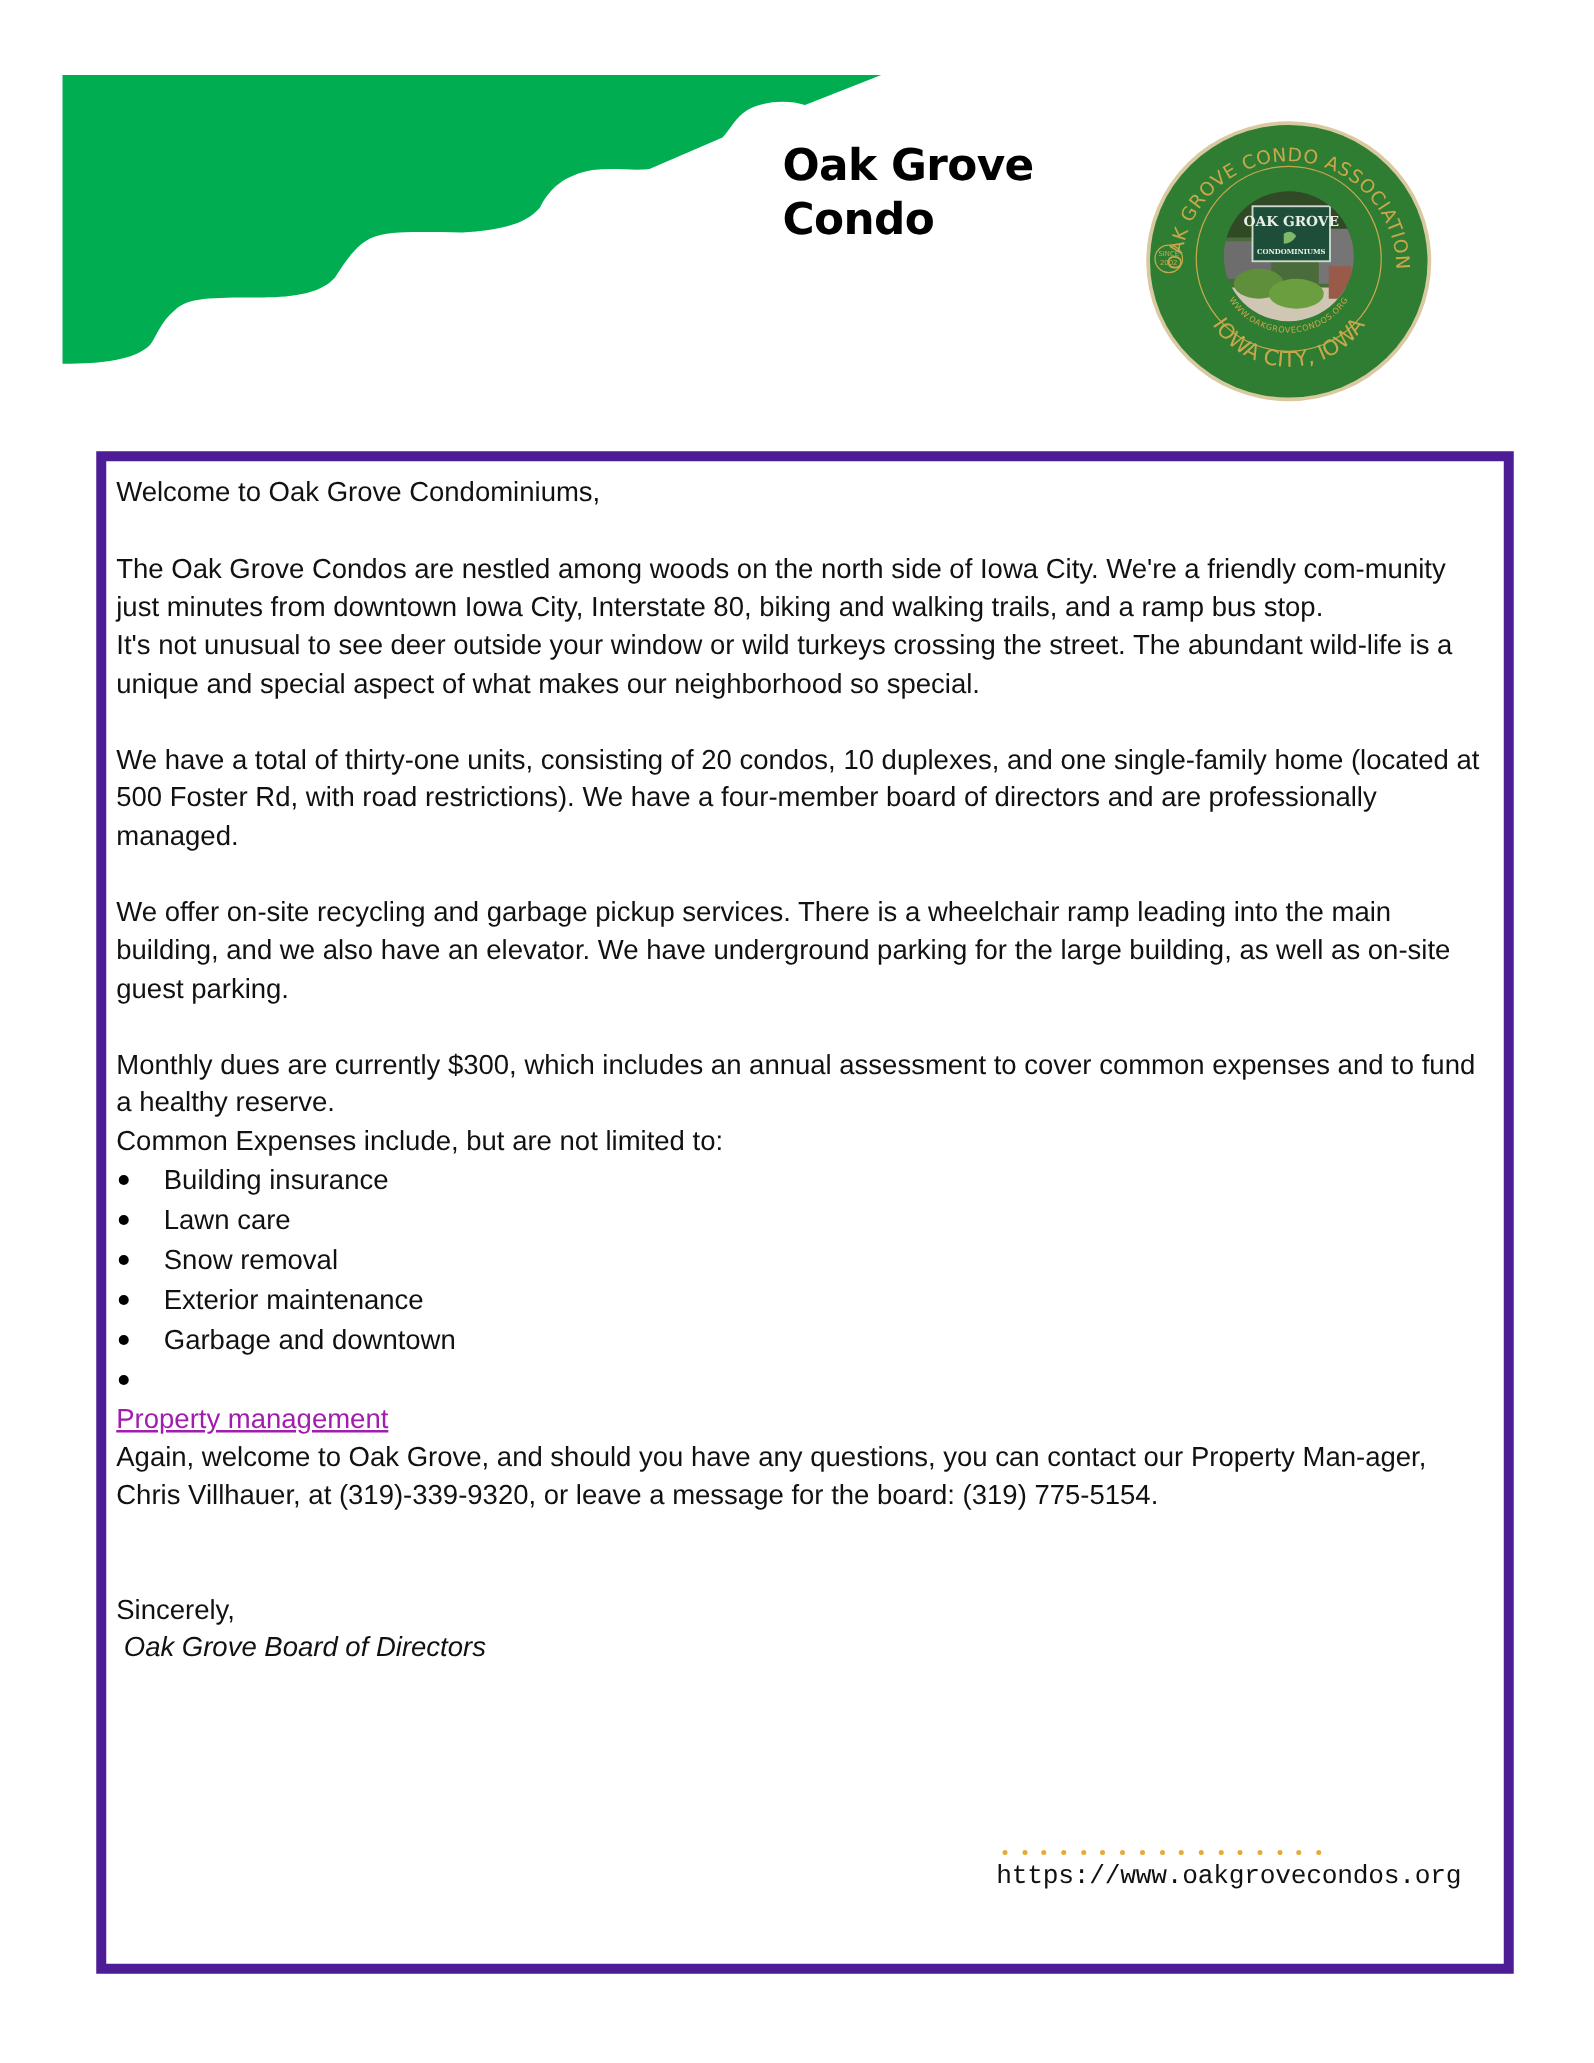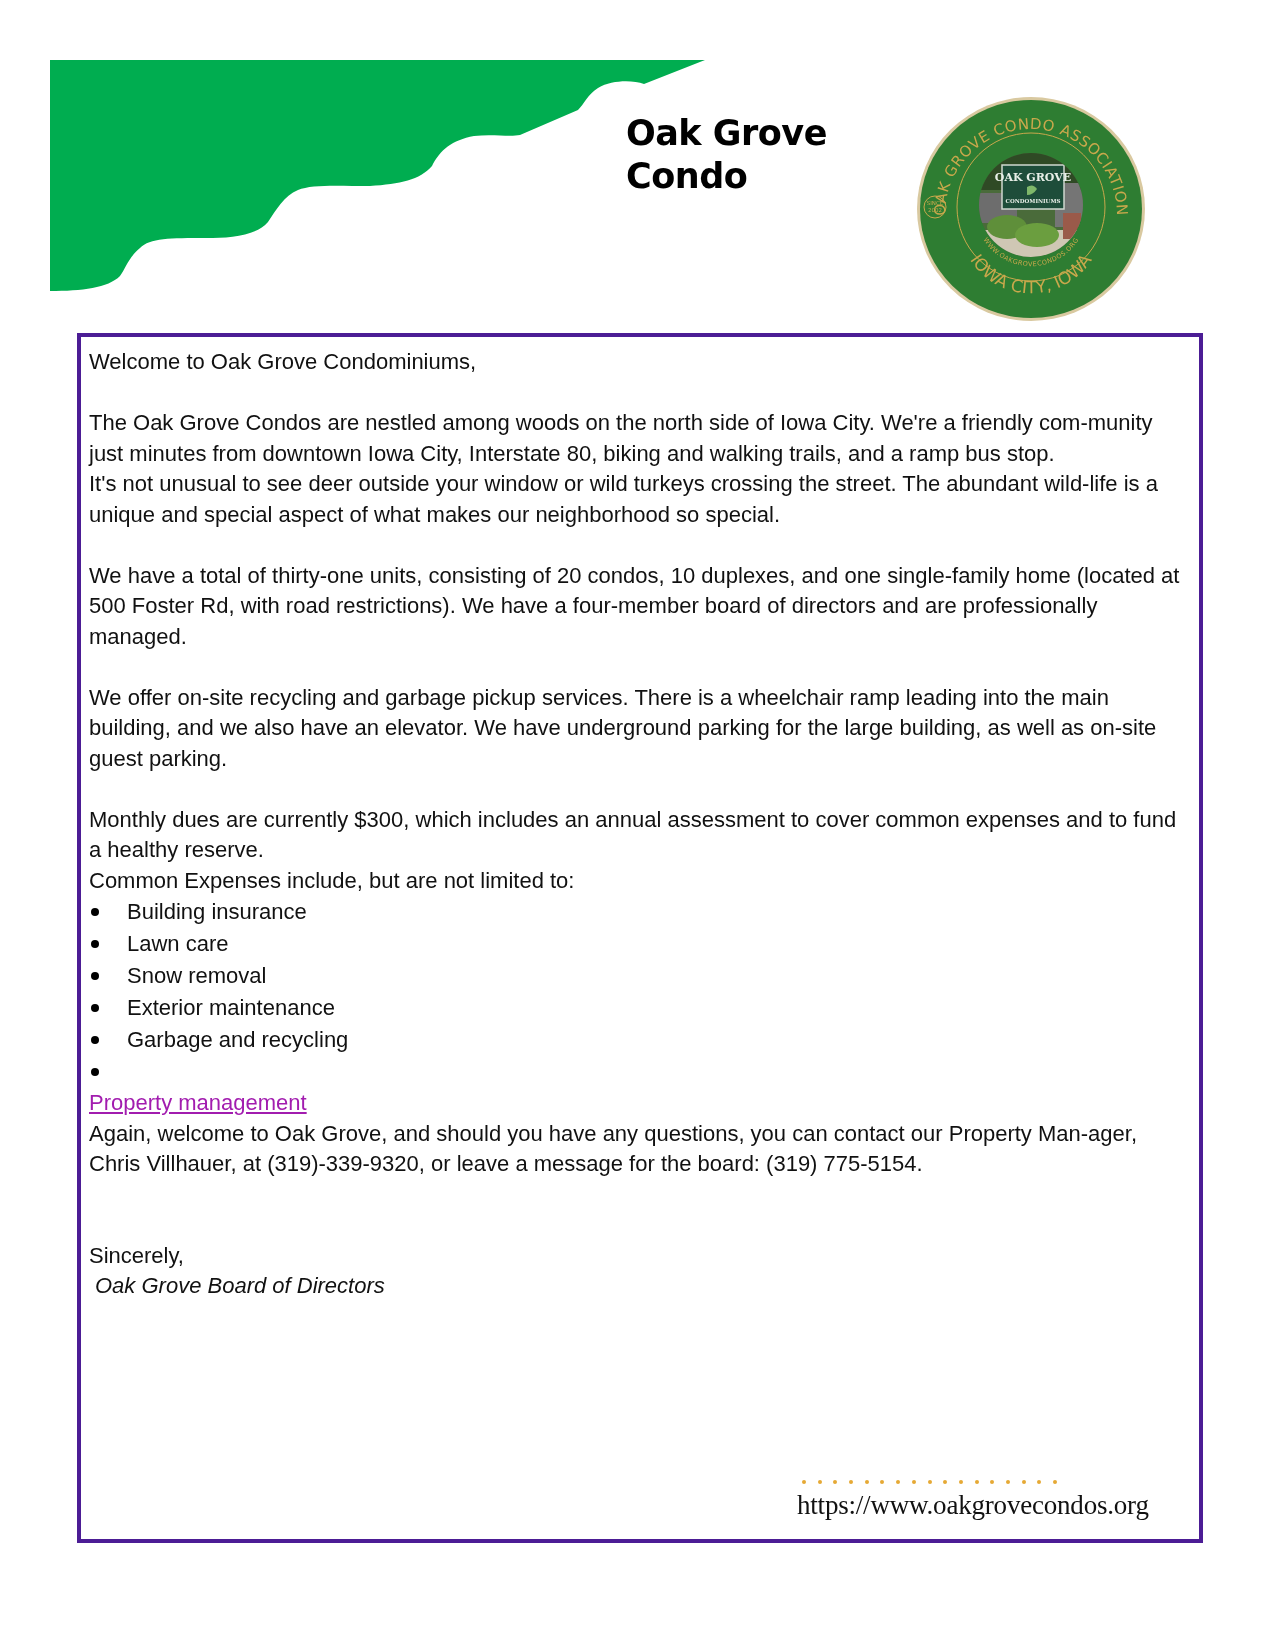--- a/index.html
+++ b/index.html
@@ -3,36 +3,36 @@
 <meta charset="utf-8">
 <style>
   html, body { margin: 0; padding: 0; background: #ffffff; }
   body { width: 1275px; height: 1650px; position: relative; overflow: hidden;
          font-family: "Liberation Sans", sans-serif; color: #111; }
   .green-banner { position: absolute; left: 0; top: 0; width: 720px; height: 300px; }
   .title-block { position: absolute; left: 626px; top: 112px; font-family: "DejaVu Sans", sans-serif;
                  font-weight: bold; font-size: 35px; line-height: 43px; color: #000; letter-spacing: -0.5px; }
   .title-block div { white-space: nowrap; }
   .logo { position: absolute; left: 915px; top: 95px; width: 232px; height: 228px; }
-  .letter-box { position: absolute; left: 77px; top: 333px; width: 1118px; height: 1202px;
-                border: 4px solid #4c1d95; box-sizing: content-box; }
+  .letter-box { position: absolute; left: 77px; top: 361px; width: 1118px; height: 1202px;
+                border: 8px solid #4c1d95; box-sizing: content-box; }
   .letter-content { position: absolute; left: 8px; top: 10px; right: 10px;
                     font-size: 22px; line-height: 30.5px; color: #111; }
   .p { margin: 0; }
   .blank { height: 30.5px; }
   ul.expenses { list-style: none; margin: 0; padding: 0; }
   ul.expenses li { position: relative; padding-left: 38px; height: 32px; line-height: 32px; }
   ul.expenses li .bullet { position: absolute; left: 2px; top: 12px; width: 8px; height: 8px;
                            border-radius: 50%; background: #000; }
   .link { color: #a21caf; text-decoration: underline; cursor: pointer; }
   .signature { font-style: italic; padding-left: 6px; }
   .footer-dots { position: absolute; left: 802px; top: 1480px; display: flex; gap: 11.7px; }
   .footer-dots span { width: 4px; height: 4px; border-radius: 50%; background: #e6a935; display: block; }
-  .footer-url { position: absolute; left: 797px; top: 1490px; font-family: Liberation Serif, serif;
-                font-size: 27px; color: #111; letter-spacing: -0.2px; }
+  .footer-url { position: absolute; left: 797px; top: 1490px; font-family: Liberation Mono, monospace;
+                font-size: 21px; color: #111; letter-spacing: -0.2px; }
 </style>
 </head>
 <body>
 
 <svg class="green-banner" viewBox="0 0 720 300">
   <path fill="#00ad50" d="M50 60 L705 60 L644 84 C632 80 612 80 598 88 C588 94 584 104 578 110 L520 135
     C510 137 492 134 474 136 C452 140 440 150 432 166 C420 180 400 184 370 186 C340 186 312 184 298 190
     C284 196 276 210 268 222 C256 236 230 238 206 238 C170 238 150 238 140 248 C128 258 126 268 120 276
     C108 288 82 291 50 291 Z"></path>
 </svg>
@@ -93,21 +93,21 @@
     <div class="blank"></div>
     <p class="p">We offer on-site recycling and garbage pickup services. There is a wheelchair ramp leading into the main building, and we also have an elevator. We have underground parking for the large building, as well as on-site guest parking.</p>
     <div class="blank"></div>
     <p class="p">Monthly dues are currently $300, which includes an annual assessment to cover common expenses and to fund a healthy reserve.</p>
     <p class="p">Common Expenses include, but are not limited to:</p>
     <ul class="expenses">
       <li><span class="bullet"></span><span>Building insurance</span></li>
       <li><span class="bullet"></span><span>Lawn care</span></li>
       <li><span class="bullet"></span><span>Snow removal</span></li>
       <li><span class="bullet"></span><span>Exterior maintenance</span></li>
-      <li><span class="bullet"></span><span>Garbage and recycling</span></li>
+      <li><span class="bullet"></span><span>Garbage and downtown</span></li>
       <li><span class="bullet"></span><span></span></li>
     </ul>
     <p class="p"><span class="link">Property management</span></p>
     <p class="p">Again, welcome to Oak Grove, and should you have any questions, you can contact our Property Man-ager, Chris Villhauer, at (319)-339-9320, or leave a message for the board: (319) 775-5154.</p>
     <div class="blank"></div>
     <div class="blank"></div>
     <p class="p">Sincerely,</p>
     <p class="p signature">Oak Grove Board of Directors</p>
   </div>
 </div>

